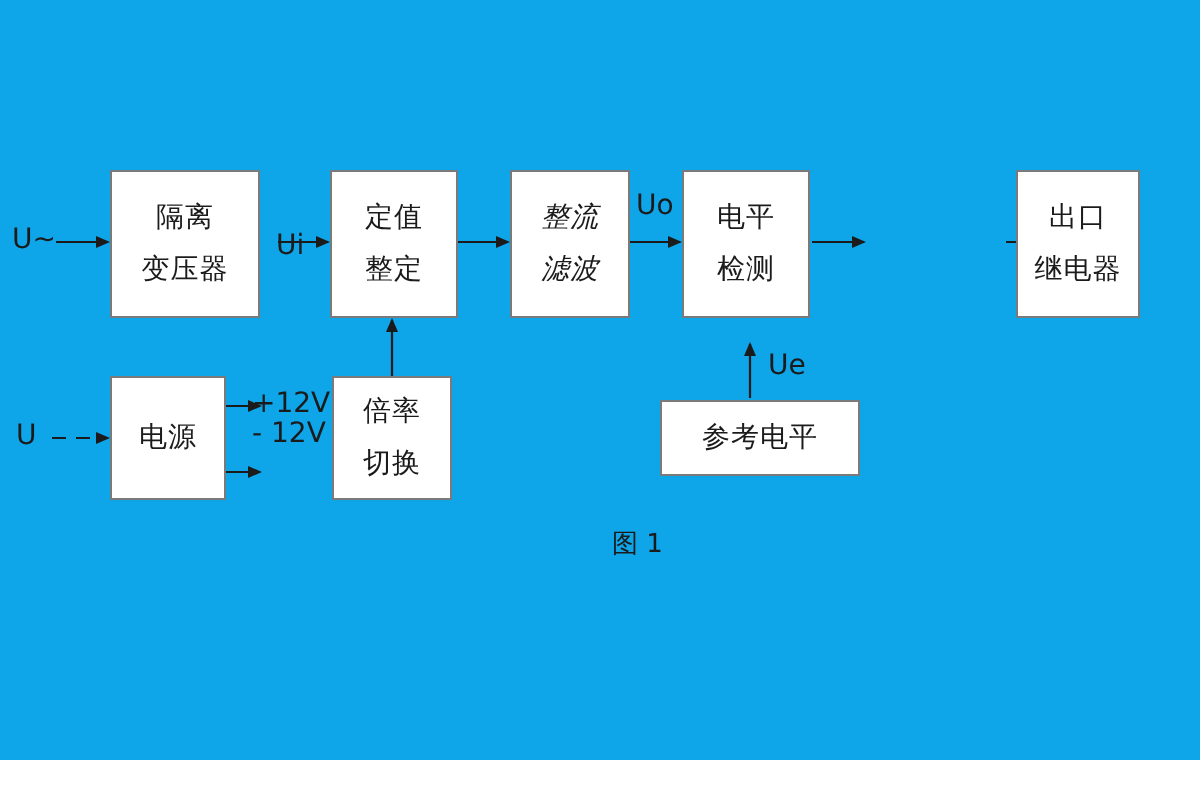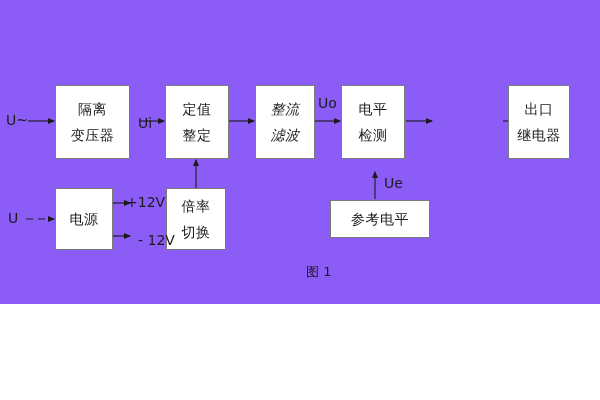--- a/index.html
+++ b/index.html
@@ -7,22 +7,22 @@
     margin: 0;
     padding: 0;
     background: #ffffff;
   }
   body {
     font-family: "DejaVu Sans", "Liberation Sans", sans-serif;
   }
   #canvas {
     position: relative;
     width: 600px;
-    height: 304px;
-    background: #8b5cf6;
+    height: 380px;
+    background: #0ea5e9;
     overflow: hidden;
   }
   svg.layer {
     position: absolute;
     left: 0;
     top: 0;
     width: 600px;
     height: 400px;
   }
   .blk {
@@ -146,17 +146,17 @@
   <div class="lbl big" style="left:8px; top:210px;">U</div>
 
   <div class="lbl big" style="left:138px; top:95px;margin-top:20px;">Ui</div>
 
   <div class="lbl big" style="left:318px; top:95px;text-align:right;">Uo</div>
 
   <div class="lbl big" style="left:384px; top:175px;">Ue</div>
 
   <div class="lbl big" style="left:126px; top:194px;">+12V</div>
 
-  <div class="lbl big" style="left:126px; top:232px;margin-left:12px;">- 12V</div>
+  <div class="lbl big" style="left:126px; top:209px;">- 12V</div>
 
   <div class="cap" style="left:306px; top:263px;">图 1</div>
 
 </div>
 
 </body></html>

